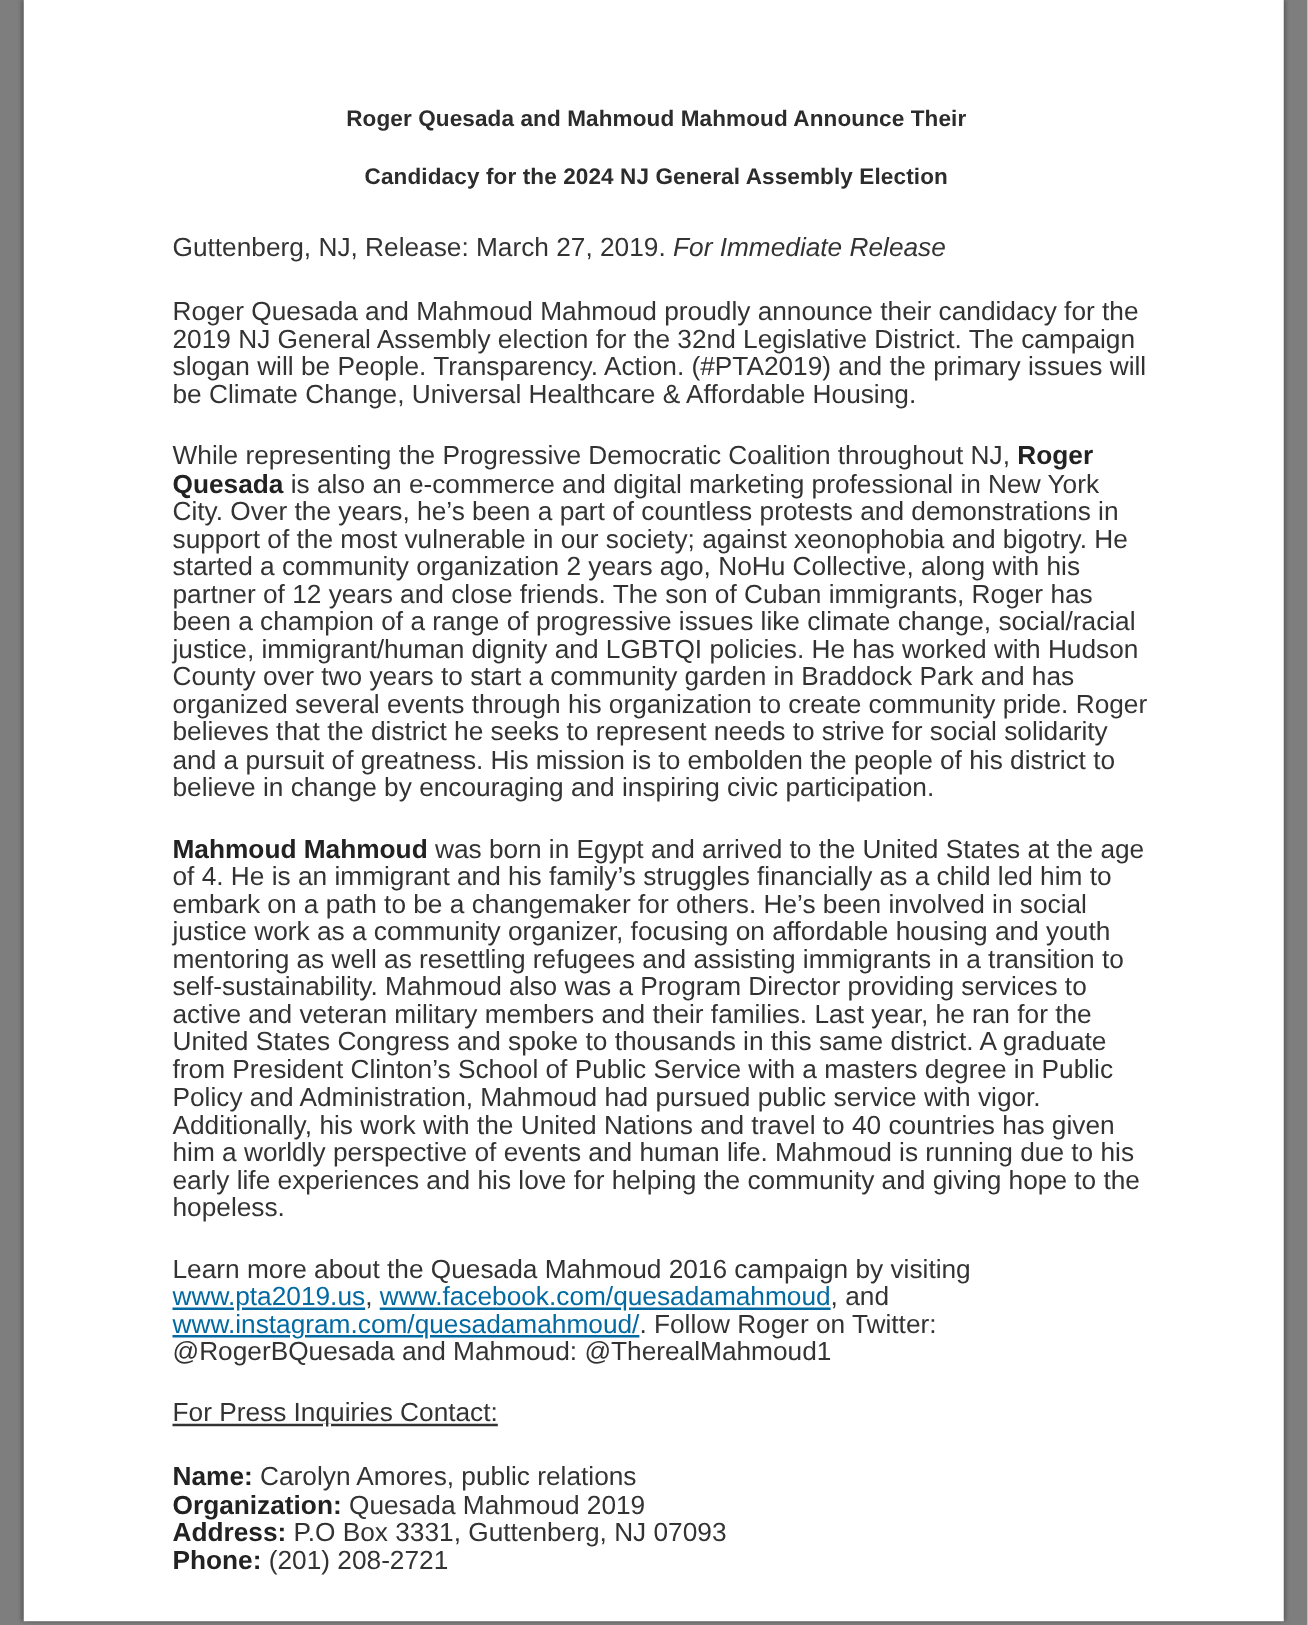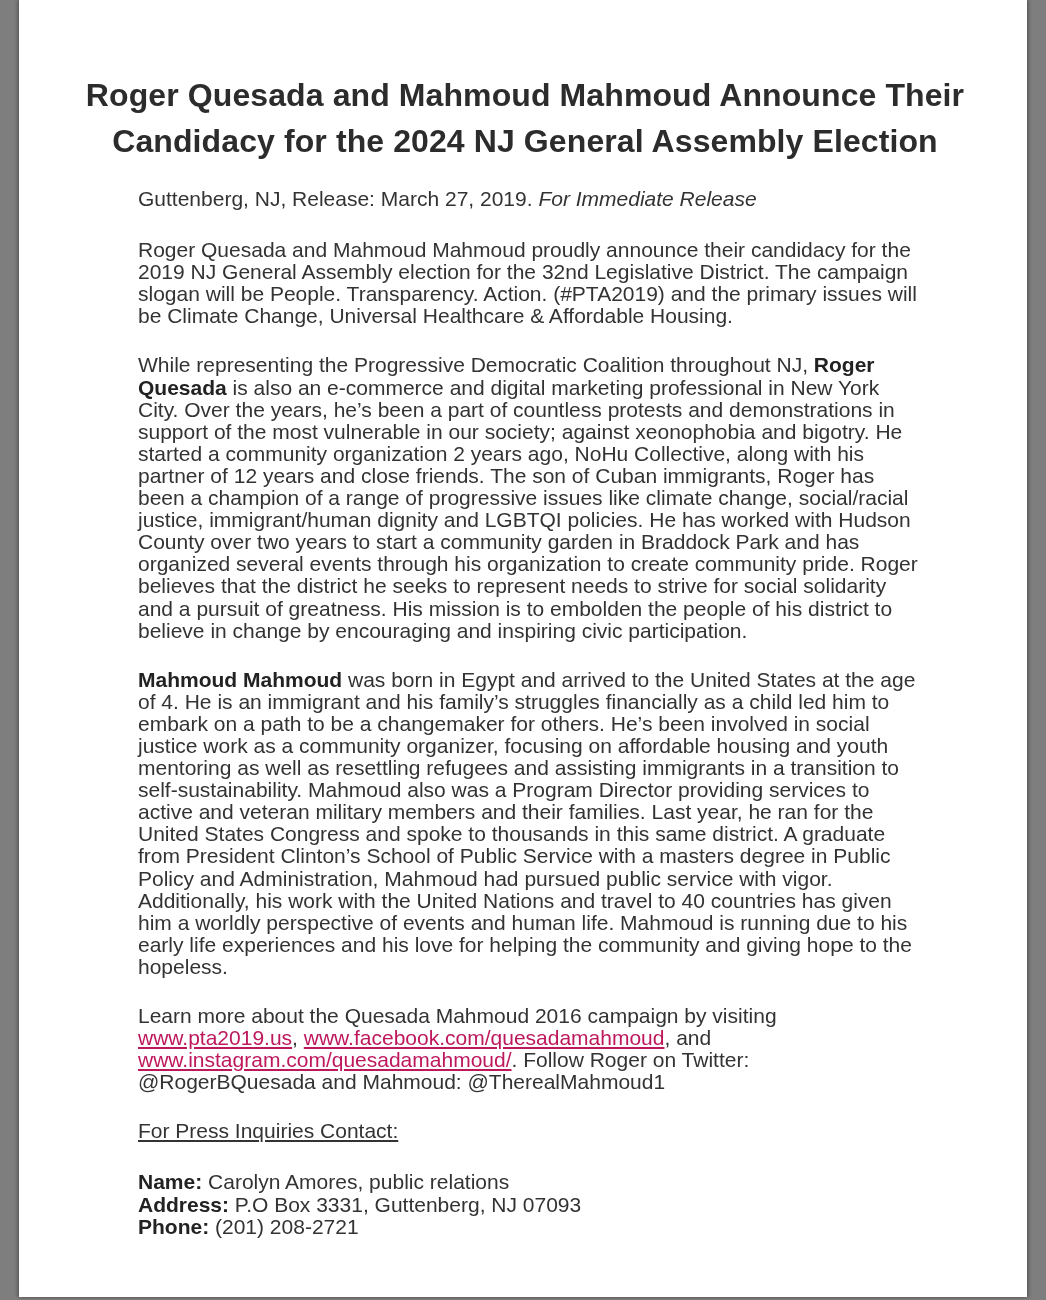--- a/index.html
+++ b/index.html
@@ -9,32 +9,32 @@
       font-family: "Liberation Sans", sans-serif;
       position: relative;
     }
     .page {
       position: absolute; left: 19px; top: 0; width: 1008px; height: 1297px;
       background: #ffffff;
       box-shadow: -2px 0 3px rgba(0,0,0,0.25), 2px 0 3px rgba(0,0,0,0.25);
     }
     .title {
       position: absolute; left: 4px; right: 0; top: 72px;
-      text-align: center; font-weight: bold; font-size: 32px; line-height: 46px;
+      text-align: center; font-weight: bold; font-size: 18px; line-height: 46px;
       color: #2c2c2c; letter-spacing: 0.1px;
     }
     .content {
       position: absolute; left: 119px; top: 188px; width: 780px;
       font-size: 21px; line-height: 22.1px; color: #333333;
     }
     .content p { margin: 0; }
     .dateline { margin-bottom: 29px !important; }
     .para { margin-bottom: 27px !important; }
     b { color: #222; }
-    a.link { color: #be185d; text-decoration: underline; }
+    a.link { color: #0369a1; text-decoration: underline; }
     .press-head { text-decoration: underline; margin-bottom: 29px !important; }
     .contact-line { margin: 0; }
   </style>
 </head>
 <body>
 
 <div class="page">
   <div class="title">
     <div>Roger Quesada and Mahmoud Mahmoud Announce Their</div>
     <div>Candidacy for the 2024 NJ General Assembly Election</div>
@@ -48,16 +48,17 @@
     <p class="para"><span>While representing the Progressive Democratic Coalition throughout NJ, </span><b>Roger Quesada</b><span> is also an e-commerce and digital marketing professional in New York City. Over the years, he’s been a part of countless protests and demonstrations in support of the most vulnerable in our society; against xeonophobia and bigotry. He started a community organization 2 years ago, NoHu Collective, along with his partner of 12 years and close friends. The son of Cuban immigrants, Roger has been a champion of a range of progressive issues like climate change, social/racial justice, immigrant/human dignity and LGBTQI policies. He has worked with Hudson County over two years to start a community garden in Braddock Park and has organized several events through his organization to create community pride. Roger believes that the district he seeks to represent needs to strive for social solidarity and a pursuit of greatness. His mission is to embolden the people of his district to believe in change by encouraging and inspiring civic participation.</span></p>
 
     <p class="para"><b>Mahmoud Mahmoud</b><span> was born in Egypt and arrived to the United States at the age of 4. He is an immigrant and his family’s struggles financially as a child led him to embark on a path to be a changemaker for others. He’s been involved in social justice work as a community organizer, focusing on affordable housing and youth mentoring as well as resettling refugees and assisting immigrants in a transition to self-sustainability. Mahmoud also was a Program Director providing services to active and veteran military members and their families. Last year, he ran for the United States Congress and spoke to thousands in this same district. A graduate from President Clinton’s School of Public Service with a masters degree in Public Policy and Administration, Mahmoud had pursued public service with vigor. Additionally, his work with the United Nations and travel to 40 countries has given him a worldly perspective of events and human life. Mahmoud is running due to his early life experiences and his love for helping the community and giving hope to the hopeless.</span></p>
 
 
     <p class="para"><span>Learn more about the Quesada Mahmoud 2016 campaign by visiting </span><a class="link">www.pta2019.us</a><span>, </span><a class="link">www.facebook.com/quesadamahmoud</a><span>, and </span><a class="link">www.instagram.com/quesadamahmoud/</a><span>. Follow Roger on Twitter: @RogerBQuesada and Mahmoud: @TherealMahmoud1</span></p>
 
     <p class="press-head">For Press Inquiries Contact:</p>
 
     <p class="contact-line"><b>Name:</b><span> Carolyn Amores, public relations</span></p>
+    <p class="contact-line"><b>Organization:</b><span> Quesada Mahmoud 2019</span></p>
     <p class="contact-line"><b>Address:</b><span> P.O Box 3331, Guttenberg, NJ 07093</span></p>
     <p class="contact-line"><b>Phone:</b><span> (201) 208-2721</span></p>
   </div>
 </div>
 
 </body></html>

